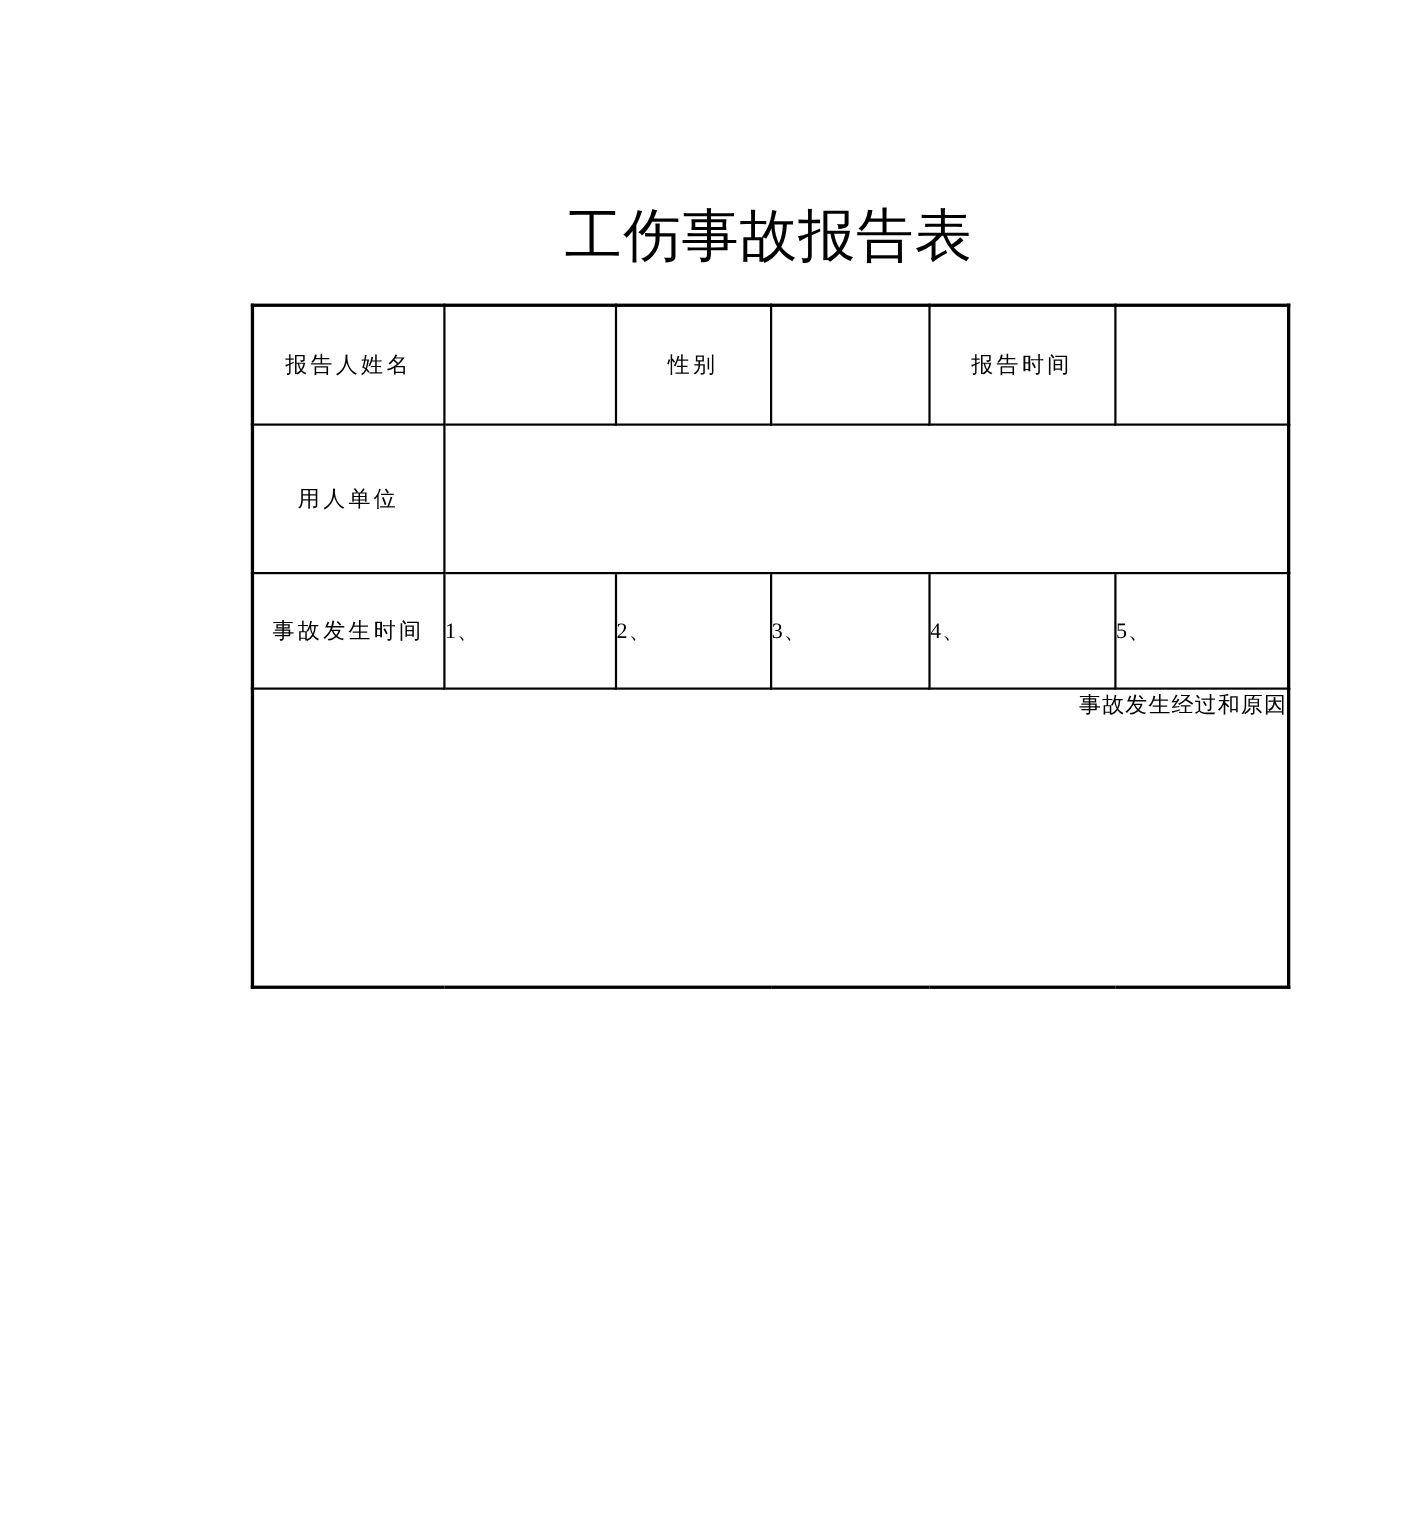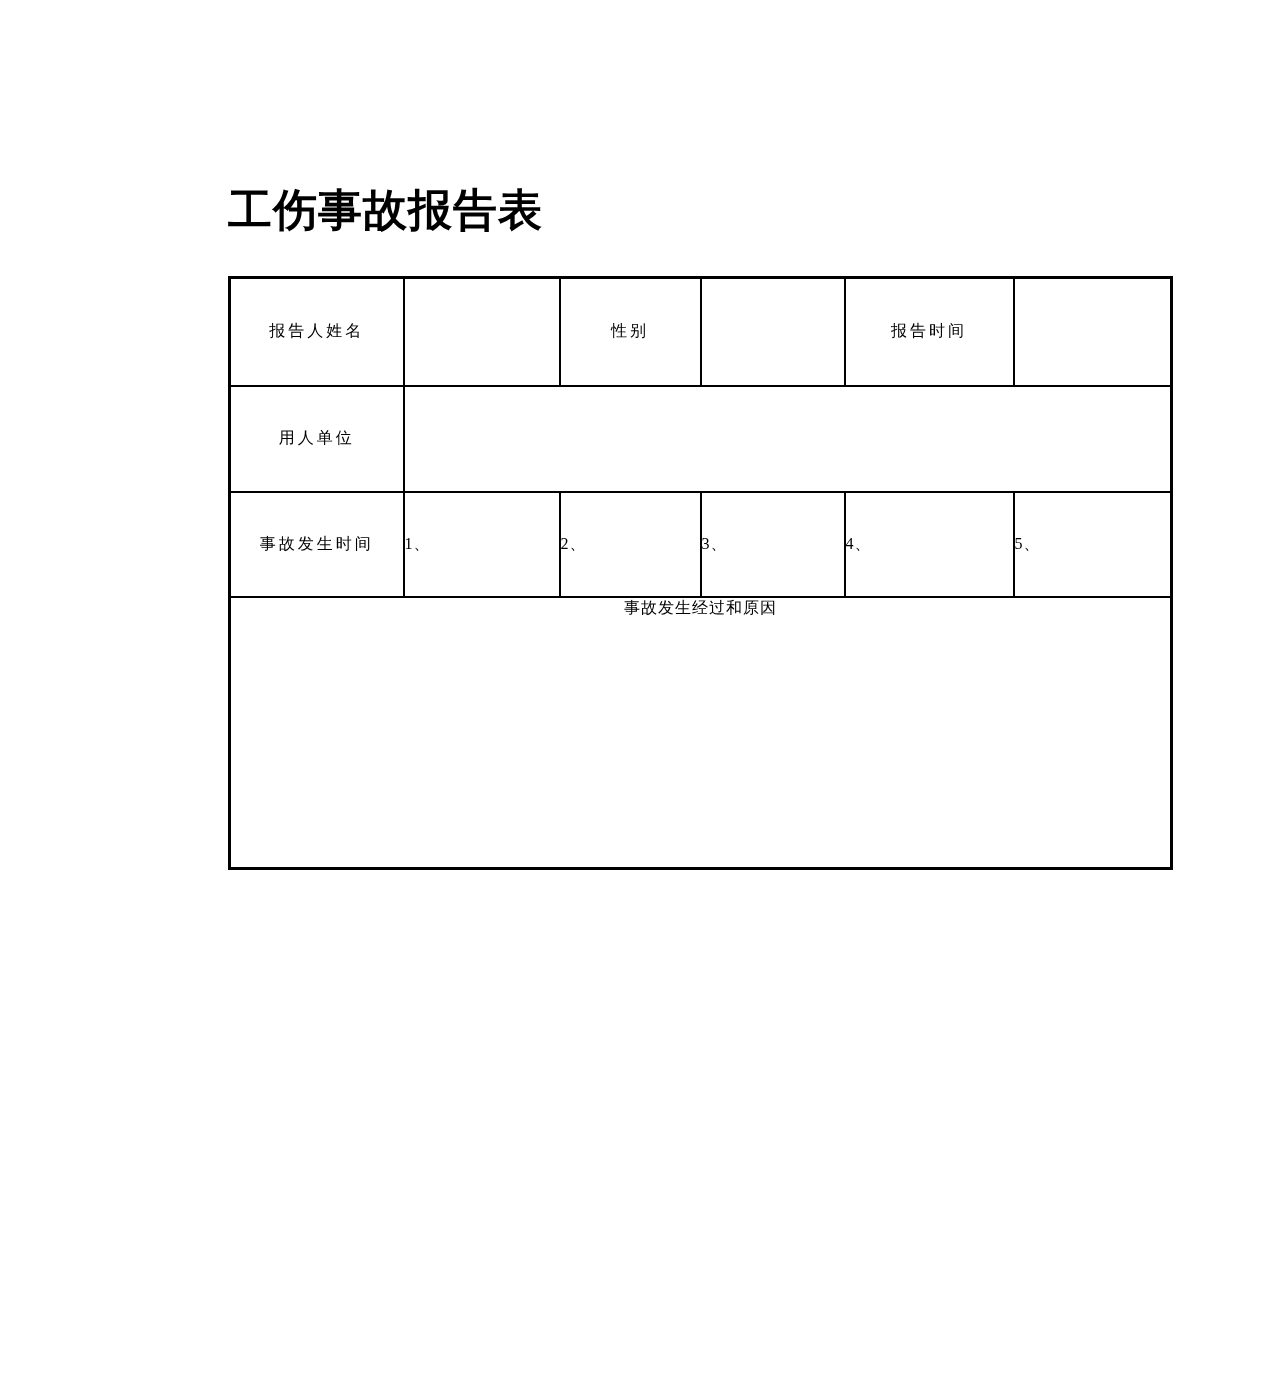--- a/index.html
+++ b/index.html
@@ -19,59 +19,59 @@
     left: 228px;
     top: 0;
     width: 942px;
   }
   .doc-title {
     position: absolute;
     top: 186px;
     left: 0;
     width: 942px;
     margin: 0;
-    text-align: left;
-    font-size: 44px;
-    font-weight: bold;
+    text-align: center;
+    font-size: 52px;
+    font-weight: normal;
     line-height: 1.15;
     letter-spacing: 1px;
     white-space: nowrap;
   }
   table.report-form {
     position: absolute;
     top: 276px;
     left: 0;
     width: 942px;
     border-collapse: collapse;
     table-layout: fixed;
     border: 3px solid #000000;
   }
   table.report-form td {
     border: 2px solid #000000;
-    font-size: 16px;
+    font-size: 20px;
     padding: 0;
     overflow: hidden;
   }
   td.label-cell {
     text-align: center;
     vertical-align: middle;
     letter-spacing: 3px;
     white-space: pre;
   }
   td.value-cell {
     vertical-align: middle;
   }
   td.num-cell {
     text-align: left;
     vertical-align: middle;
     padding-left: 4px;
     letter-spacing: 1px;
   }
   td.big-cell {
-    text-align: center;
+    text-align: right;
     vertical-align: top;
     font-size: 28px;
     letter-spacing: 1px;
     padding: 5px 2px 0 2px;
   }
 </style>
 </head>
 <body>
 
 <div class="doc">
@@ -91,21 +91,21 @@
     <tbody>
         <tr style="height:108px">
       <td class="label-cell">报告人姓名</td>
       <td class="value-cell"></td>
       <td class="label-cell">性别</td>
       <td class="value-cell"></td>
       <td class="label-cell">报告时间</td>
       <td class="value-cell"></td>
     </tr>
 
-    <tr style="height:106px">
+    <tr style="height:135px">
       <td class="label-cell">用人单位</td>
       <td class="value-cell" colspan="5"></td>
     </tr>
 
 
     <tr style="height:105px">
       <td class="label-cell">事故发生时间</td>
       <td class="num-cell">1、</td>
       <td class="num-cell">2、</td>
       <td class="num-cell">3、</td>

